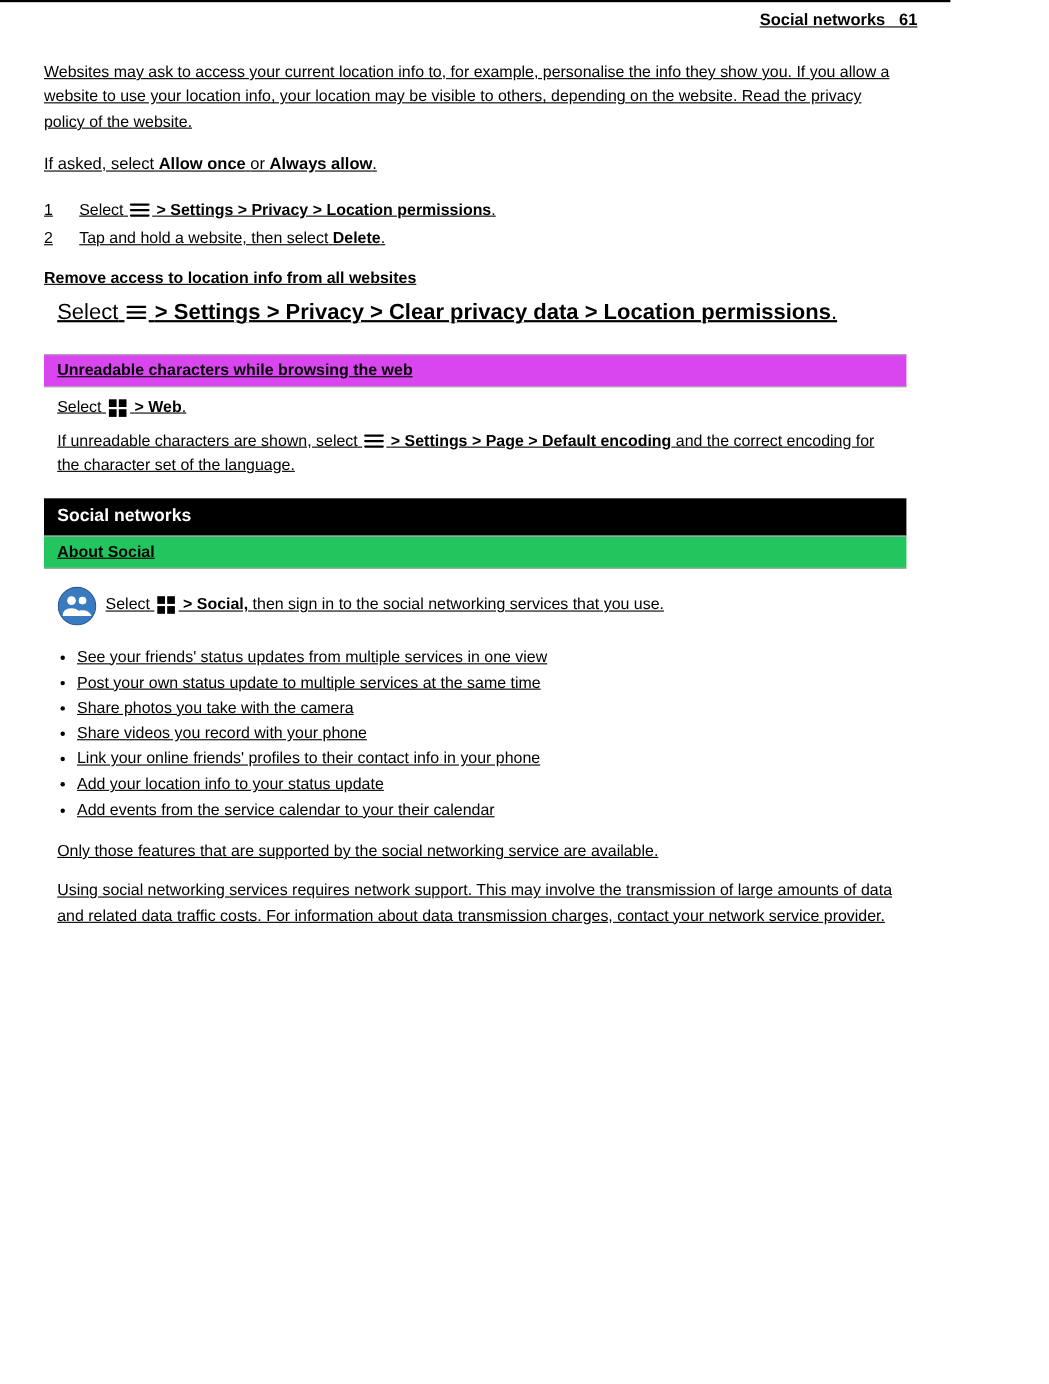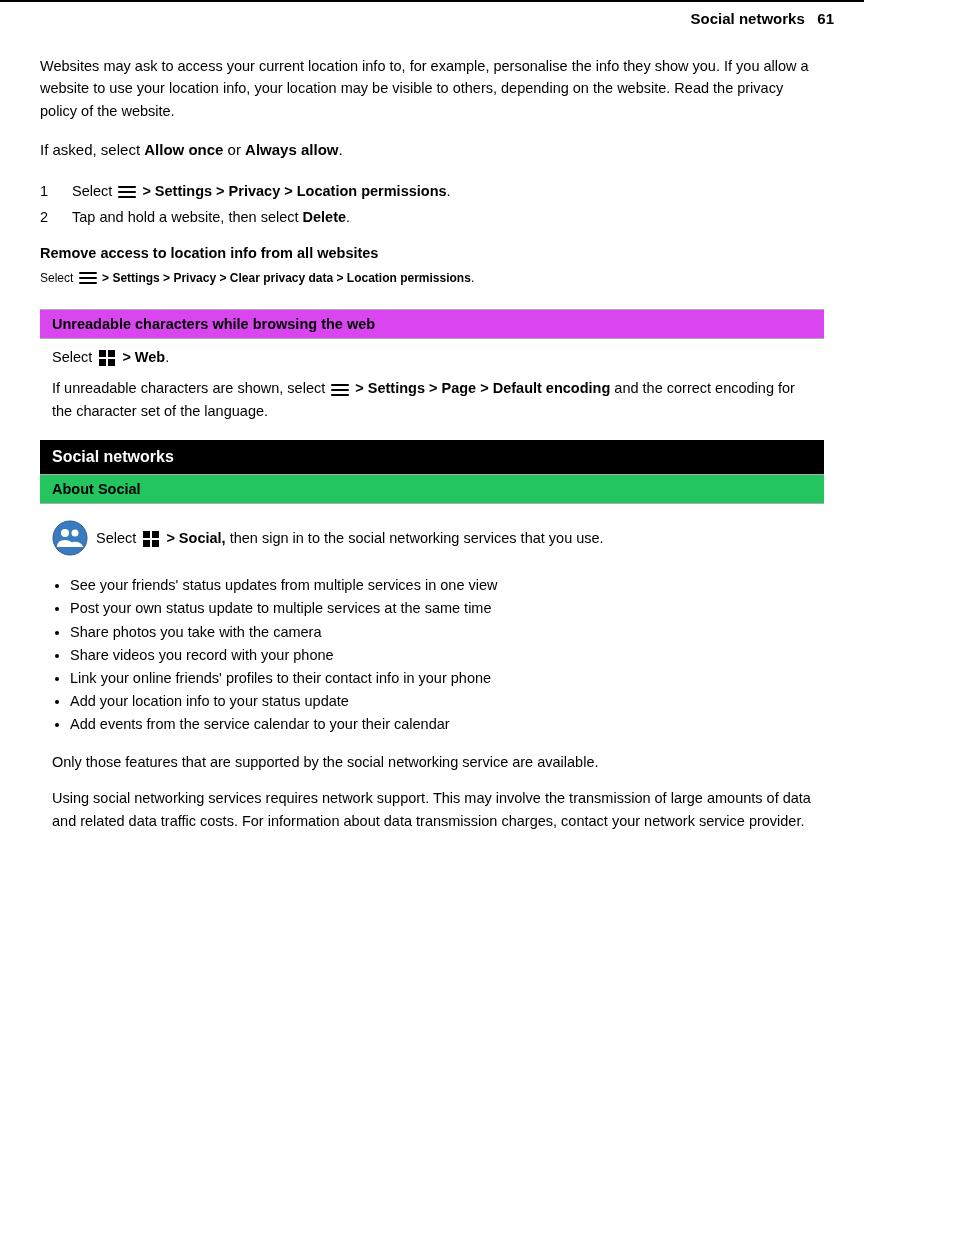--- a/index.html
+++ b/index.html
@@ -11,20 +11,21 @@
       width: 954px;
       min-height: 1258px;
       padding: 0;
     }
 
     .page-container {
       width: 864px;
       min-height: 1258px;
       padding: 0;
       position: relative;
+      text-decoration: underline;
     }
 
     .header-bar {
       border-top: 2px solid #000;
       padding: 8px 30px 8px 30px;
       display: flex;
       justify-content: flex-end;
       align-items: center;
     }
 
@@ -66,23 +67,24 @@
       display: flex;
       gap: 14px;
       margin-bottom: 4px;
     }
 
     .num {
       min-width: 18px;
     }
 
     .select-line {
-      font-size: 12px;
+      font-size: 20px;
       line-height: 1.55;
       margin-bottom: 22px;
+      margin-left: 12px;
     }
 
     .gray-bar {
       background: #d946ef;
       padding: 6px 12px;
       font-weight: bold;
       font-size: 14.5px;
       margin-bottom: 0;
       border-top: 1px solid #aaa;
       border-bottom: 1px solid #aaa;

